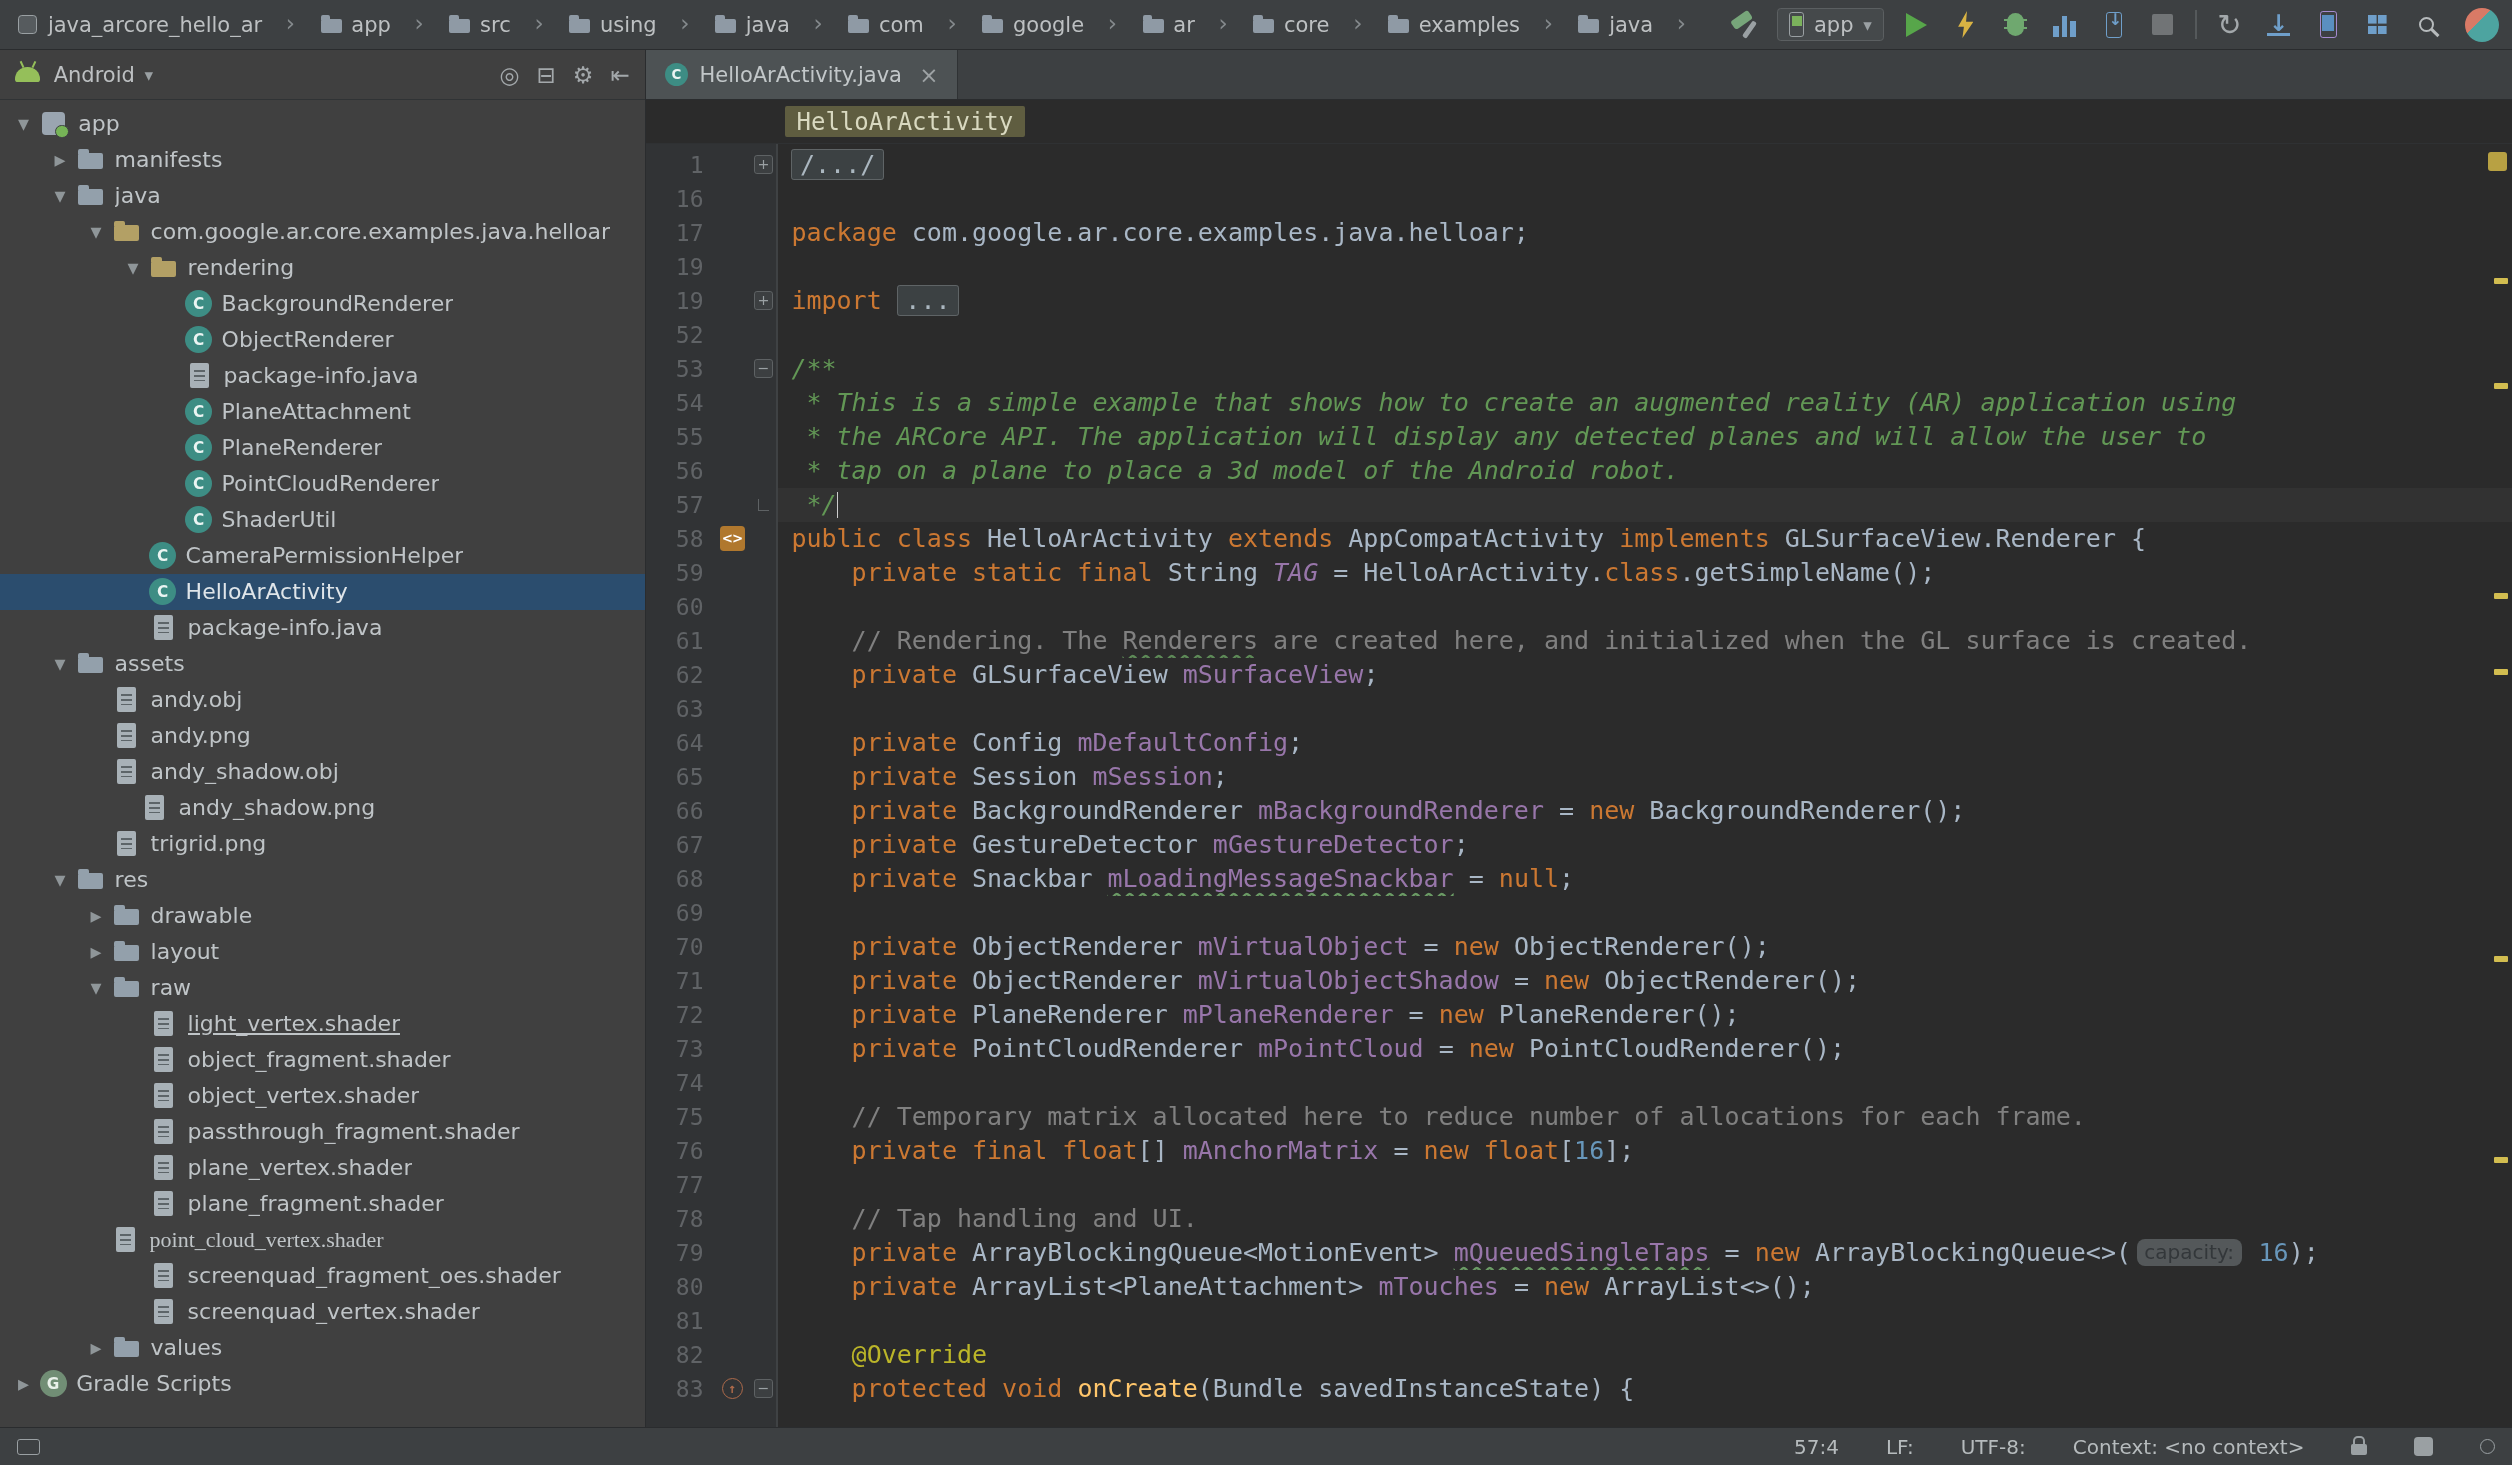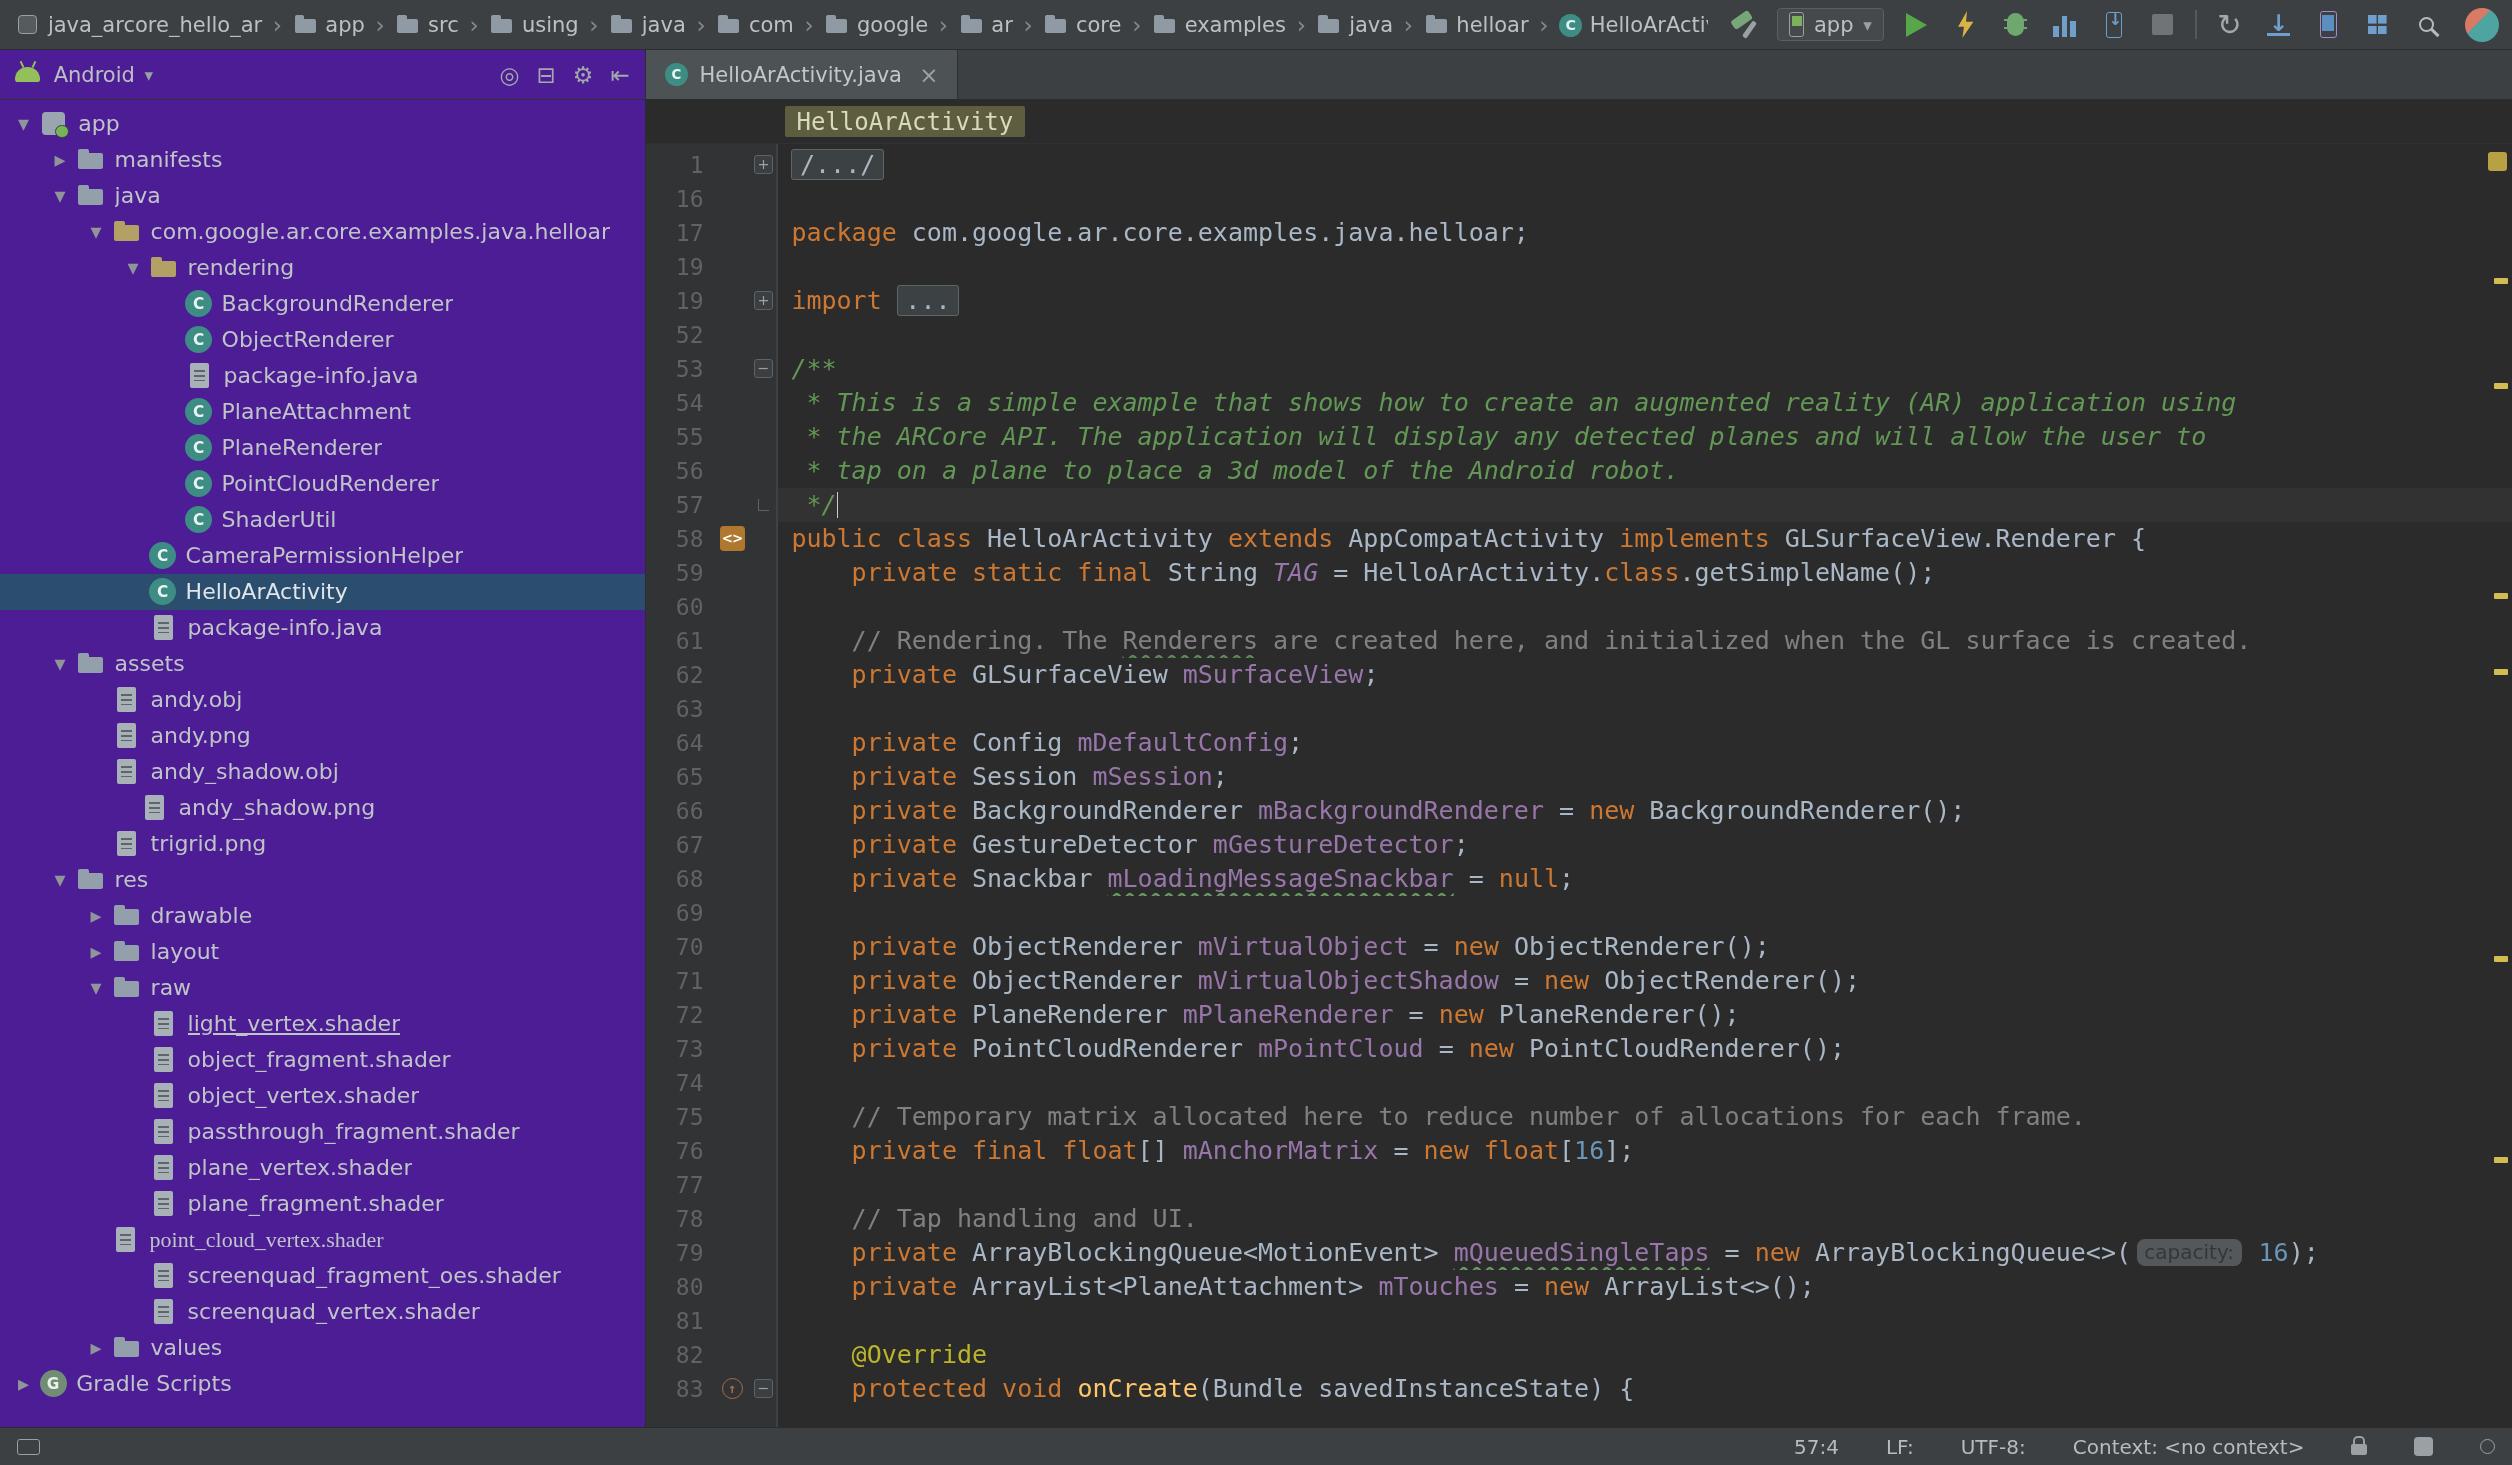--- a/index.html
+++ b/index.html
@@ -1,21 +1,21 @@
 <!DOCTYPE html>
 <html><head>
 <meta charset="utf-8">
 <style>
 *{box-sizing:border-box;margin:0;padding:0}
 html,body{width:2512px;height:1465px;overflow:hidden}
 body{background:#2b2b2b;font-family:"DejaVu Sans","Liberation Sans",sans-serif;-webkit-font-smoothing:antialiased}
 
 
 .topbar{height:50px;background:#3d4042;border-bottom:1.9px solid #2a2c2e;display:flex;align-items:center;padding:0 13.4px;gap:19px}
-.crumbs{display:flex;align-items:flex-end;flex:1;min-width:0;overflow:hidden;white-space:nowrap;color:#bdc0c2;font-size:21px;gap:4px}
+.crumbs{display:flex;align-items:flex-start;flex:1;min-width:0;overflow:hidden;white-space:nowrap;color:#bdc0c2;font-size:21px;gap:17px}
 .crumb{display:inline-flex;align-items:center;gap:7.6px;padding:0 1.9px}
 .sep{color:#84898c;font-size:23px;margin:0 4.8px;line-height:1}
 .pi{width:25px;height:25px;position:relative;display:inline-flex;align-items:center;justify-content:center;flex:none}
 .pi-folder::before{content:"";position:absolute;top:6.7px;left:1.9px;width:21px;height:14.3px;background:#8f9aa5;border-radius:1.9px}
 .pi-folder::after{content:"";position:absolute;top:2.9px;left:1.9px;width:9.6px;height:4.8px;background:#8f9aa5;border-radius:1.9px 1.9px 0 0}
 .pi-project::before{content:"";position:absolute;inset:2.9px;background:#565b5e;border:1.9px solid #9aa0a3;border-radius:3.8px}
 .pi-class{background:#3d8d84;border-radius:50%;color:#e6f1ef;font-size:14.3px;font-weight:700;width:23px;height:23px}
 
 .tb-actions{display:flex;align-items:center;gap:15.3px;flex:none}
 .tbi{width:34px;height:34px;display:flex;align-items:center;justify-content:center;position:relative}
@@ -41,21 +41,21 @@
 .dlarrow{color:#6f9fca;font-size:23px;font-weight:700;border-bottom:3.8px solid #6f9fca;line-height:19px;padding:0 1.9px}
 .phone{width:17px;height:27px;border:1.9px solid #a58bd0;border-radius:2.9px;position:relative}
 .phone::after{content:"";position:absolute;left:1.9px;top:2.9px;right:1.9px;bottom:5.7px;background:#5a8fc0}
 .grid4{width:19px;height:19px;background:linear-gradient(#6f9fca,#6f9fca) 0 0/8.6px 8.6px no-repeat,linear-gradient(#6f9fca,#6f9fca) 10.5px 0/8.6px 8.6px no-repeat,linear-gradient(#6f9fca,#6f9fca) 0 10.5px/8.6px 8.6px no-repeat,linear-gradient(#6f9fca,#6f9fca) 10.5px 10.5px/8.6px 8.6px no-repeat}
 .mag{width:15.3px;height:15.3px;border:2.9px solid #b6babc;border-radius:50%;position:relative}
 .mag::after{content:"";position:absolute;width:9.6px;height:2.9px;background:#b6babc;transform:rotate(45deg);right:-7.6px;bottom:-3.8px}
 .avatar{width:34px;height:34px;border-radius:50%;background:linear-gradient(135deg,#d97a66 0 40%,#4da4a0 40% 100%);flex:none;margin-left:5.7px}
 
 
 .main{display:flex;height:1377px}
-.project{width:646px;background:#4c1d95;border-right:1.9px solid #2a2c2e;display:flex;flex-direction:column;flex:none}
+.project{width:646px;background:#404040;border-right:1.9px solid #2a2c2e;display:flex;flex-direction:column;flex:none}
 .phead{height:50px;border-bottom:1.9px solid #303335;display:flex;align-items:center;justify-content:space-between;padding:0 15.3px;flex:none}
 .ph-left{display:flex;align-items:center;gap:9.6px;color:#bdc0c2;font-size:21px}
 .droid{width:25px;height:15.3px;background:#95bf5a;border-radius:12.4px 12.4px 2.9px 2.9px;position:relative;margin-right:3.8px}
 .droid::before,.droid::after{content:"";position:absolute;top:-5.7px;width:1.9px;height:6.7px;background:#95bf5a}
 .droid::before{left:5.7px;transform:rotate(-25deg)}
 .droid::after{right:5.7px;transform:rotate(25deg)}
 .ph-icons{display:flex;align-items:center;gap:17px;color:#a3a8ab;font-size:23px}
 
 .tree{flex:1;overflow:hidden;padding-top:5.7px;font-size:22px;color:#bfc4c7}
 .trow{height:36px;display:flex;align-items:center;white-space:nowrap}

